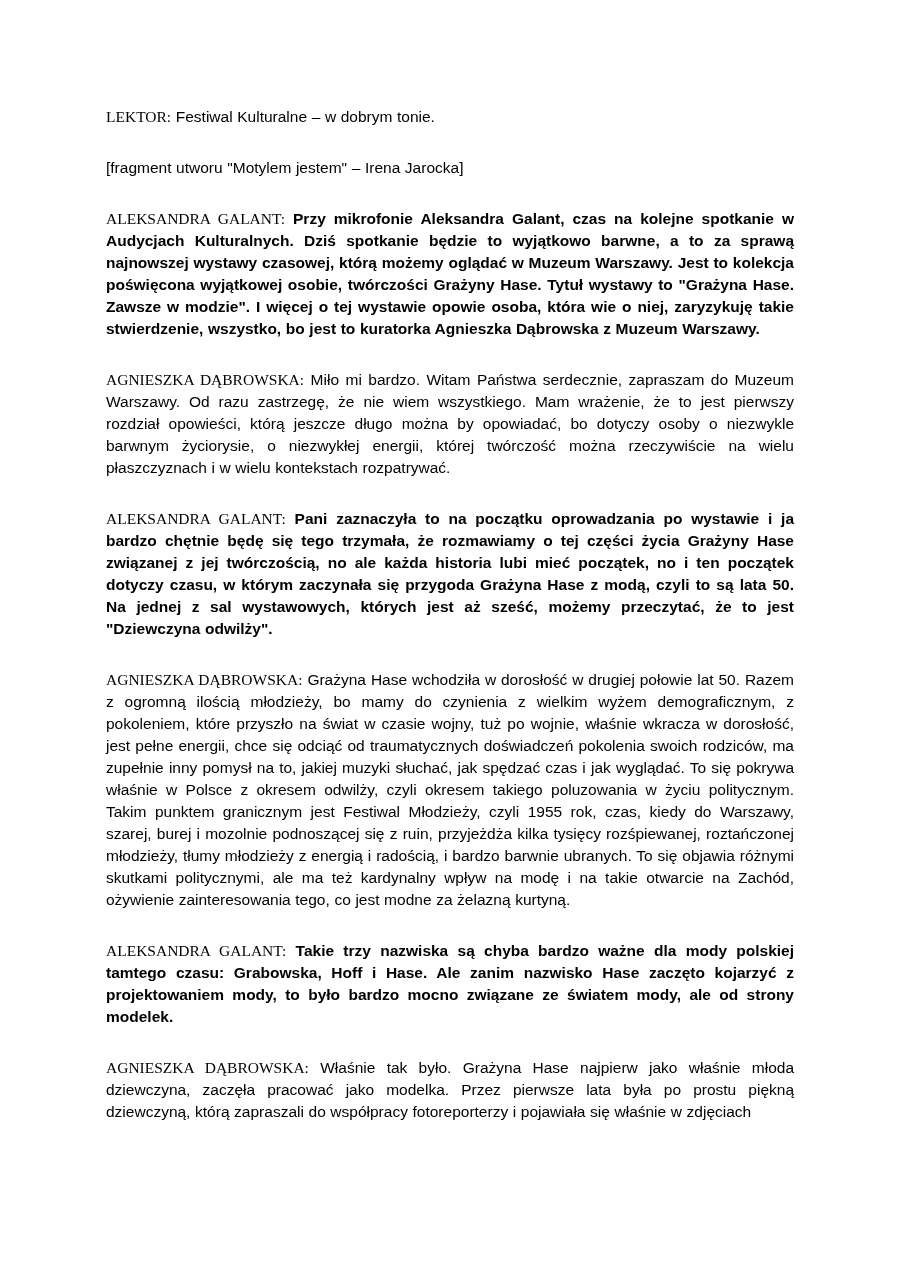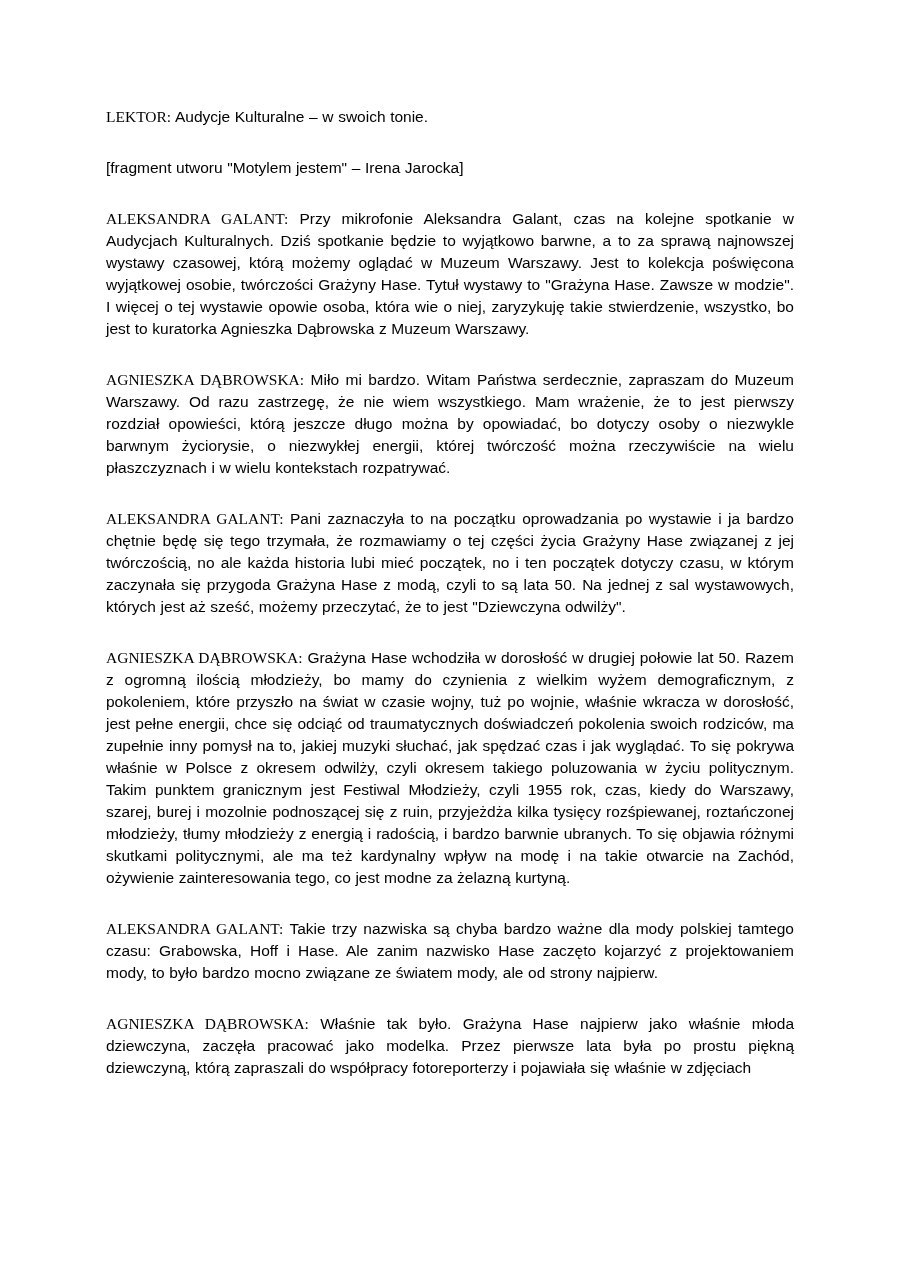--- a/index.html
+++ b/index.html
@@ -25,45 +25,45 @@
   .para {
     margin: 0 0 29px 0;
     font-size: 15.5px;
     line-height: 22px;
     text-align: justify;
     color: #000000;
     word-spacing: 0.02em;
   }
   .para:last-child { margin-bottom: 8px; }
   .speaker { font-weight: 400; font-family: Liberation Serif, serif; }
-  .emphasis { font-weight: 400; }
+  .emphasis { font-weight: 700; }
 </style>
 </head>
 <body>
 
 <div class="page">
   <div class="content">
 
     <p class="para"><span class="speaker">LEKTOR:</span>
-<span>Audycje Kulturalne – w swoich tonie.</span></p>
+<span>Festiwal Kulturalne – w dobrym tonie.</span></p>
 
     <p class="para"><span>[fragment utworu "Motylem jestem" – Irena Jarocka]</span></p>
 
     <p class="para"><span class="speaker">ALEKSANDRA GALANT:</span>
 <span class="emphasis">Przy mikrofonie Aleksandra Galant, czas na kolejne spotkanie w Audycjach Kulturalnych. Dziś spotkanie będzie to wyjątkowo barwne, a to za sprawą najnowszej wystawy czasowej, którą możemy oglądać w Muzeum Warszawy. Jest to kolekcja poświęcona wyjątkowej osobie, twórczości Grażyny Hase. Tytuł wystawy to "Grażyna Hase. Zawsze w modzie". I więcej o tej wystawie opowie osoba, która wie o niej, zaryzykuję takie stwierdzenie, wszystko, bo jest to kuratorka Agnieszka Dąbrowska z Muzeum Warszawy.</span></p>
 
     <p class="para"><span class="speaker">AGNIESZKA DĄBROWSKA:</span>
 <span>Miło mi bardzo. Witam Państwa serdecznie, zapraszam do Muzeum Warszawy. Od razu zastrzegę, że nie wiem wszystkiego. Mam wrażenie, że to jest pierwszy rozdział opowieści, którą jeszcze długo można by opowiadać, bo dotyczy osoby o niezwykle barwnym życiorysie, o niezwykłej energii, której twórczość można rzeczywiście na wielu płaszczyznach i w wielu kontekstach rozpatrywać.</span></p>
 
     <p class="para"><span class="speaker">ALEKSANDRA GALANT:</span>
 <span class="emphasis">Pani zaznaczyła to na początku oprowadzania po wystawie i ja bardzo chętnie będę się tego trzymała, że rozmawiamy o tej części życia Grażyny Hase związanej z jej twórczością, no ale każda historia lubi mieć początek, no i ten początek dotyczy czasu, w którym zaczynała się przygoda Grażyna Hase z modą, czyli to są lata 50. Na jednej z sal wystawowych, których jest aż sześć, możemy przeczytać, że to jest "Dziewczyna odwilży".</span></p>
 
     <p class="para"><span class="speaker">AGNIESZKA DĄBROWSKA:</span>
 <span>Grażyna Hase wchodziła w dorosłość w drugiej połowie lat 50. Razem z ogromną ilością młodzieży, bo mamy do czynienia z wielkim wyżem demograficznym, z pokoleniem, które przyszło na świat w czasie wojny, tuż po wojnie, właśnie wkracza w dorosłość, jest pełne energii, chce się odciąć od traumatycznych doświadczeń pokolenia swoich rodziców, ma zupełnie inny pomysł na to, jakiej muzyki słuchać, jak spędzać czas i jak wyglądać. To się pokrywa właśnie w Polsce z okresem odwilży, czyli okresem takiego poluzowania w życiu politycznym. Takim punktem granicznym jest Festiwal Młodzieży, czyli 1955 rok, czas, kiedy do Warszawy, szarej, burej i mozolnie podnoszącej się z ruin, przyjeżdża kilka tysięcy rozśpiewanej, roztańczonej młodzieży, tłumy młodzieży z energią i radością, i bardzo barwnie ubranych. To się objawia różnymi skutkami politycznymi, ale ma też kardynalny wpływ na modę i na takie otwarcie na Zachód, ożywienie zainteresowania tego, co jest modne za żelazną kurtyną.</span></p>
 
     <p class="para"><span class="speaker">ALEKSANDRA GALANT:</span>
-<span class="emphasis">Takie trzy nazwiska są chyba bardzo ważne dla mody polskiej tamtego czasu: Grabowska, Hoff i Hase. Ale zanim nazwisko Hase zaczęto kojarzyć z projektowaniem mody, to było bardzo mocno związane ze światem mody, ale od strony najpierw.</span></p>
+<span class="emphasis">Takie trzy nazwiska są chyba bardzo ważne dla mody polskiej tamtego czasu: Grabowska, Hoff i Hase. Ale zanim nazwisko Hase zaczęto kojarzyć z projektowaniem mody, to było bardzo mocno związane ze światem mody, ale od strony modelek.</span></p>
 
     <p class="para"><span class="speaker">AGNIESZKA DĄBROWSKA:</span>
 <span>Właśnie tak było. Grażyna Hase najpierw jako właśnie młoda dziewczyna, zaczęła pracować jako modelka. Przez pierwsze lata była po prostu piękną dziewczyną, którą zapraszali do współpracy fotoreporterzy i pojawiała się właśnie w zdjęciach</span></p>
 
   </div>
 </div>
 
 </body></html>

